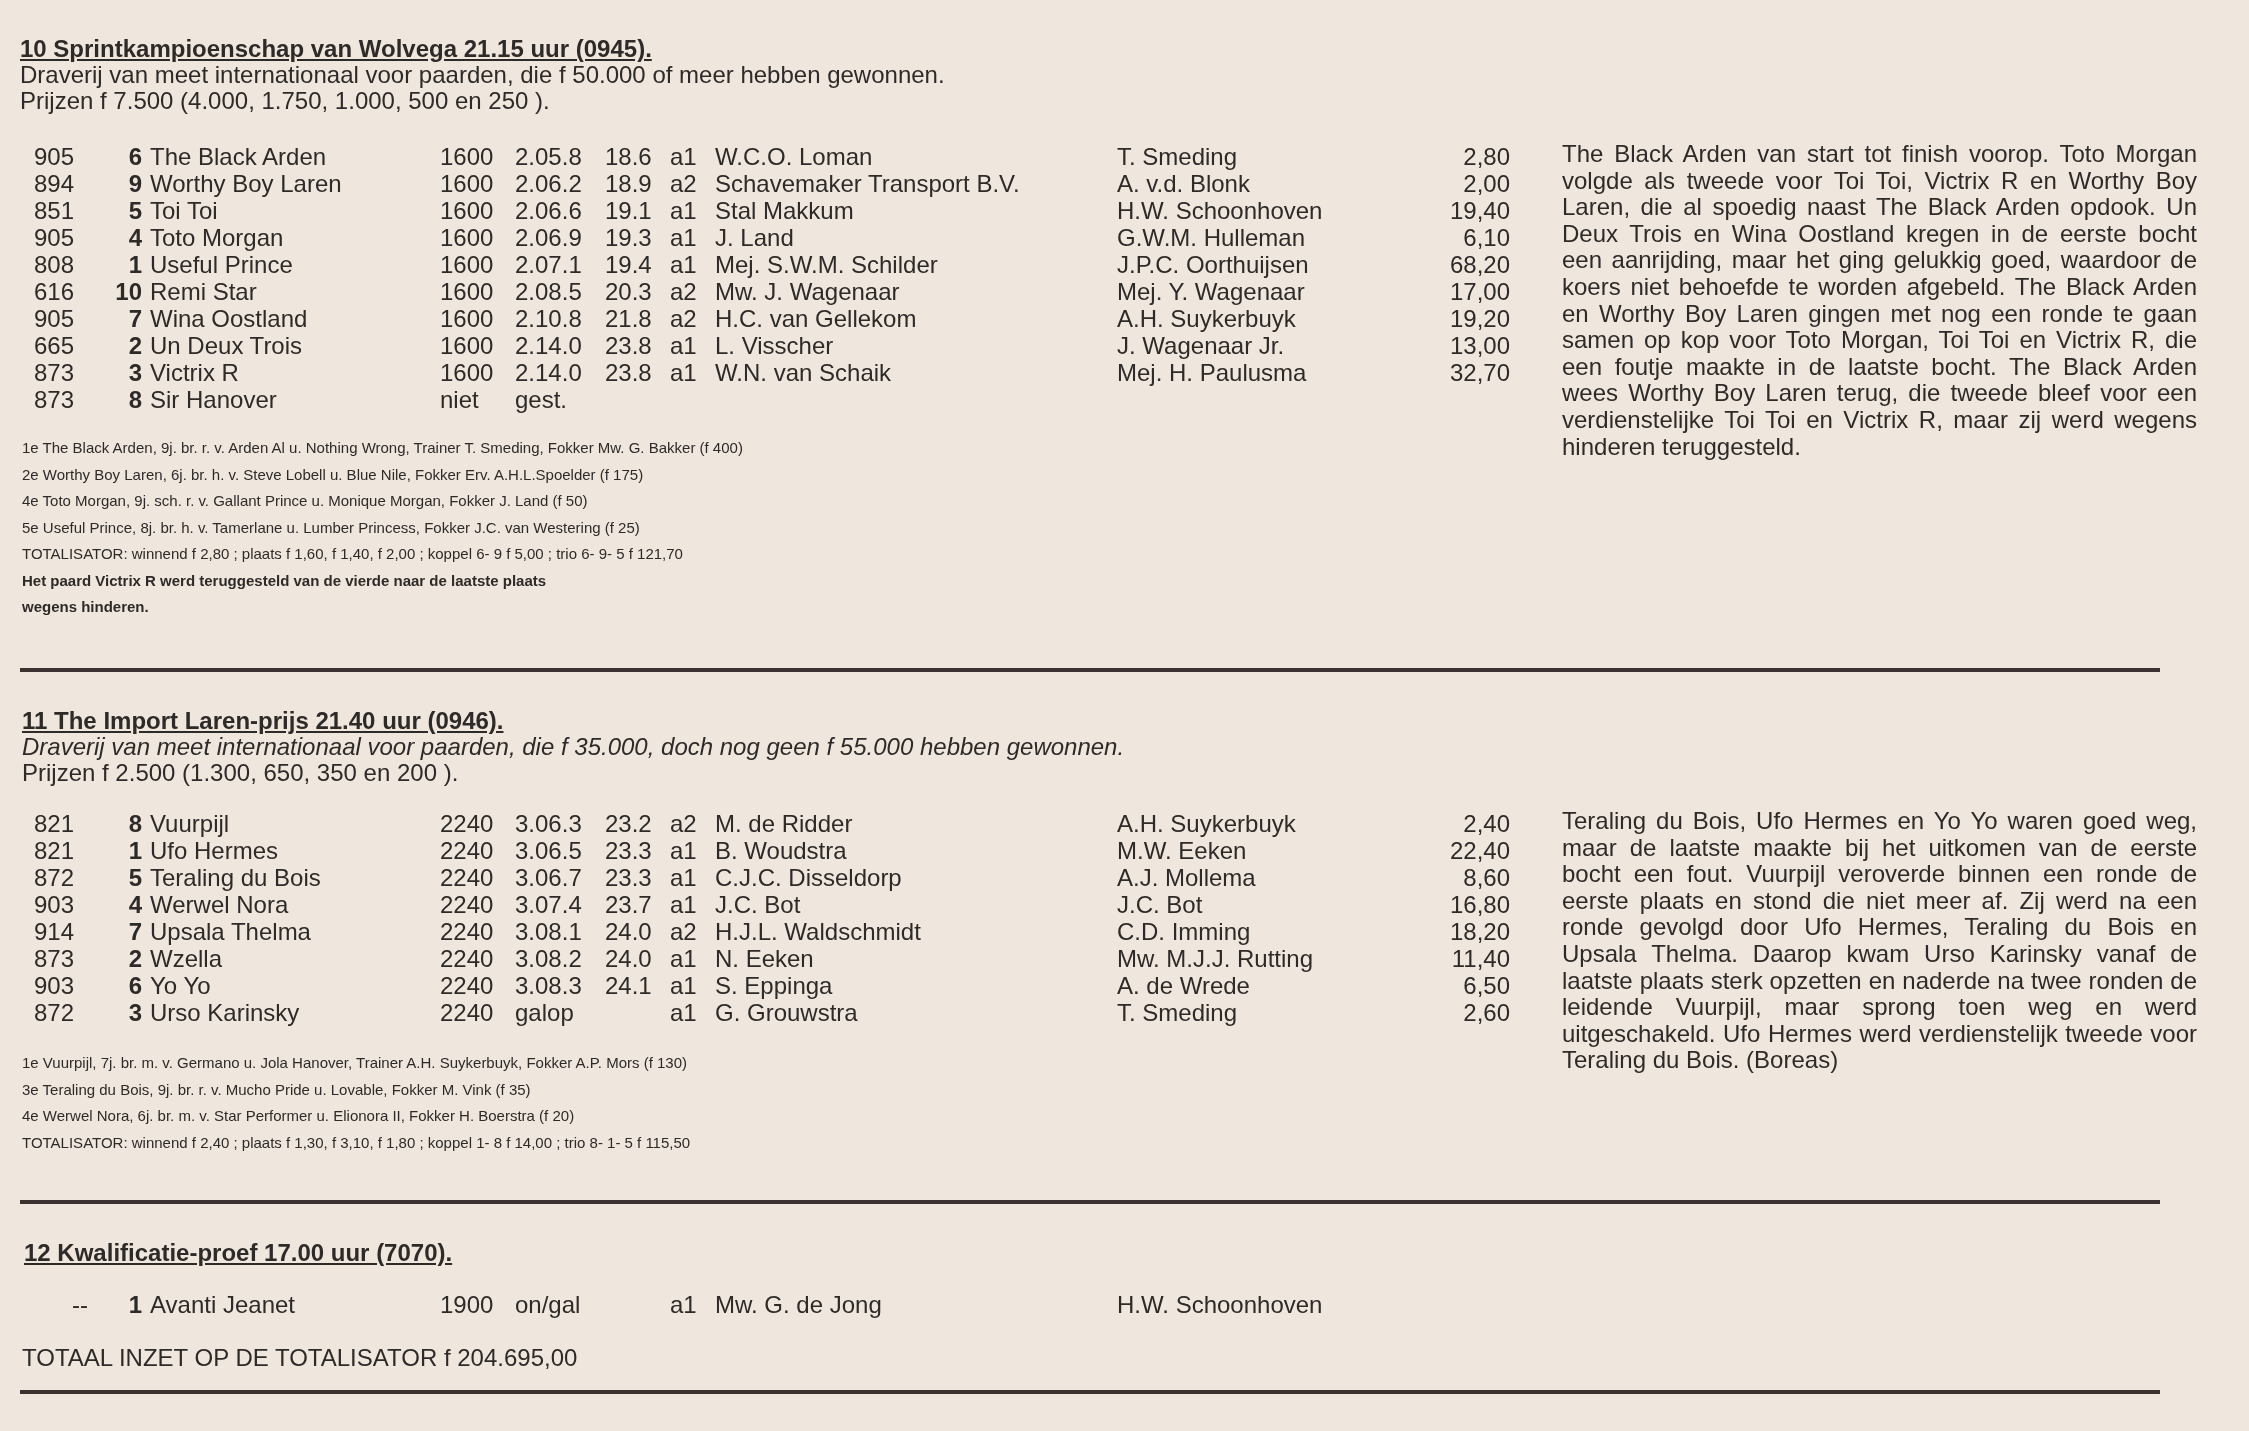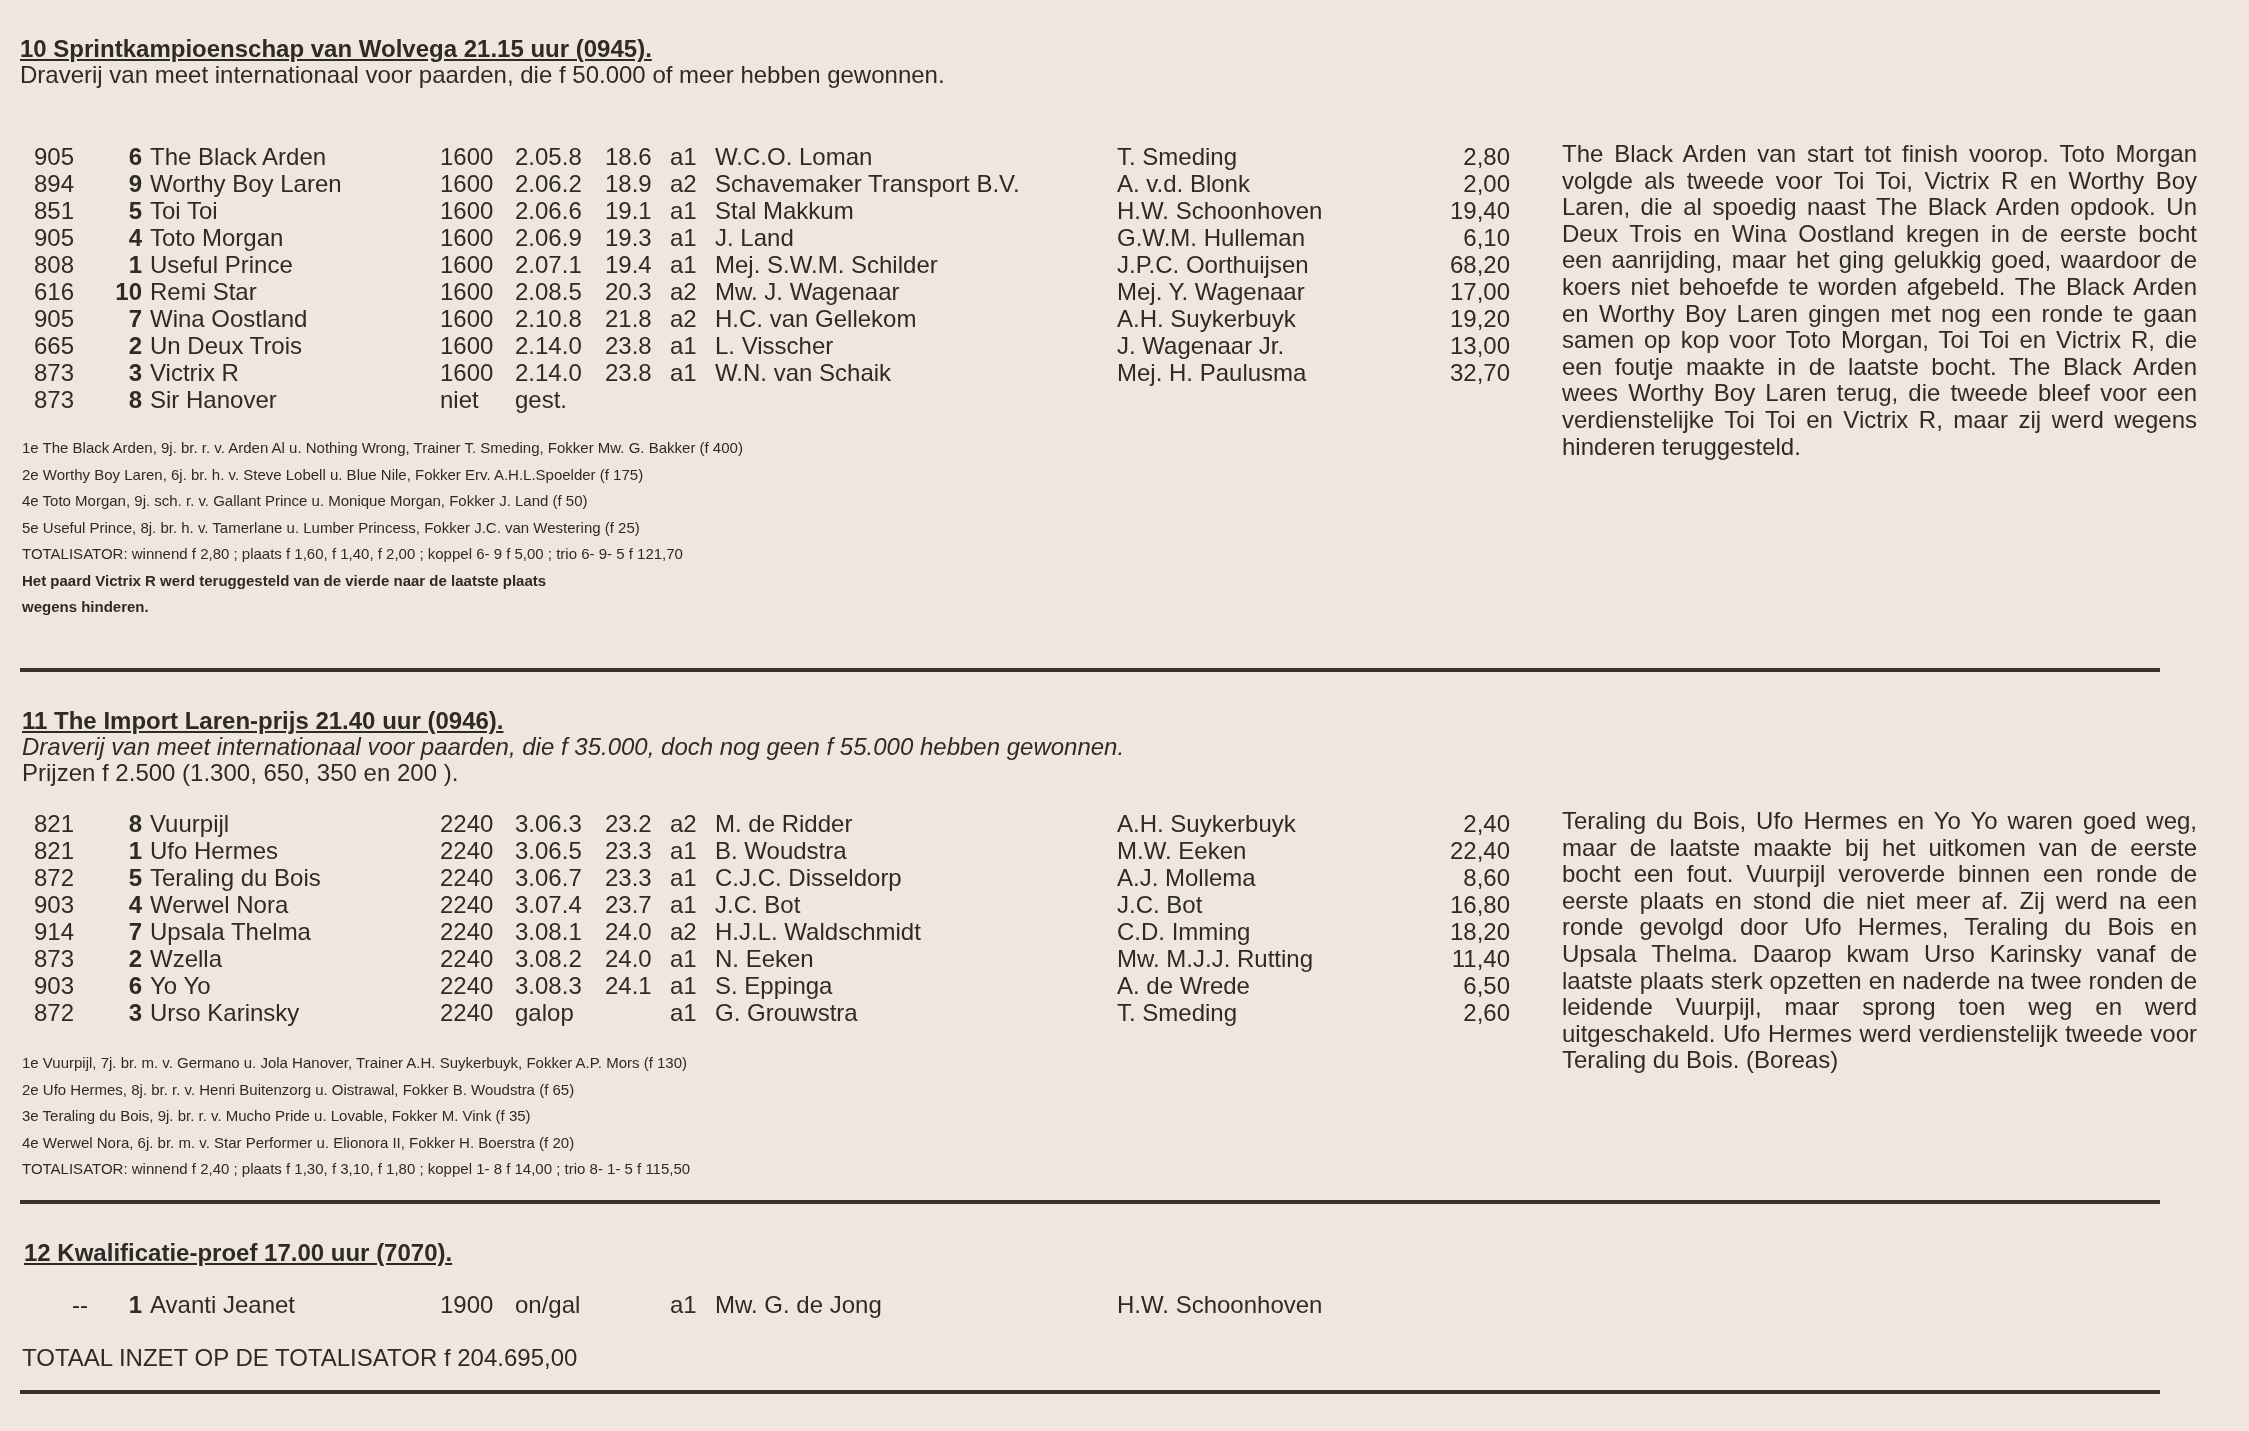--- a/index.html
+++ b/index.html
@@ -34,20 +34,21 @@
   .results-list { position: absolute; left: 22px; font-size: 15px; line-height: 26.5px; }
   .results-list div { white-space: nowrap; }
 </style>
 </head>
 <body>
 
 <div class="page">
 
   <div class="t title" style="left:20px;top:36px;">10 Sprintkampioenschap van Wolvega 21.15 uur (0945).</div>
   <div class="t" style="left:20px;top:62px;">Draverij van meet internationaal voor paarden, die f 50.000 of meer hebben gewonnen.</div>
+  <div class="t" style="left:20px;top:88px;">Prijzen f 7.500 (4.000, 1.750, 1.000, 500 en 250 ).</div>
 
   <div class="race-table" style="top:143px;">
     <div class="row" style="top:0px;">
       <span class="c c-num">905</span>
       <span class="c c-start">6</span>
       <span class="c c-horse">The Black Arden</span>
       <span class="c c-dist">1600</span>
       <span class="c c-time">2.05.8</span>
       <span class="c c-km">18.6</span>
       <span class="c c-age">a1</span>
@@ -274,21 +275,20 @@
       <span class="c c-owner">G. Grouwstra</span>
       <span class="c c-driver">T. Smeding</span>
       <span class="c c-odds">2,60</span>
     </div>
   </div>
 
   <div class="report" style="left:1562px;top:808px;">Teraling du Bois, Ufo Hermes en Yo Yo waren goed weg, maar de laatste maakte bij het uitkomen van de eerste bocht een fout. Vuurpijl veroverde binnen een ronde de eerste plaats en stond die niet meer af. Zij werd na een ronde gevolgd door Ufo Hermes, Teraling du Bois en Upsala Thelma. Daarop kwam Urso Karinsky vanaf de laatste plaats sterk opzetten en naderde na twee ronden de leidende Vuurpijl, maar sprong toen weg en werd uitgeschakeld. Ufo Hermes werd verdienstelijk tweede voor Teraling du Bois. (Boreas)</div>
 
   <div class="results-list" style="top:1050px;">
     <div>1e Vuurpijl, 7j. br. m. v. Germano u. Jola Hanover, Trainer A.H. Suykerbuyk, Fokker A.P. Mors (f 130)</div>
-    <div>2e Ufo Hermes, 8j. br. r. v. Henri Buitenzorg u. Oistrawal, Fokker B. Woudstra (f 65)</div>
     <div>3e Teraling du Bois, 9j. br. r. v. Mucho Pride u. Lovable, Fokker M. Vink (f 35)</div>
     <div>4e Werwel Nora, 6j. br. m. v. Star Performer u. Elionora II, Fokker H. Boerstra (f 20)</div>
     <div>TOTALISATOR: winnend f 2,40 ; plaats f 1,30, f 3,10, f 1,80 ; koppel 1- 8 f 14,00 ; trio 8- 1- 5 f 115,50</div>
   </div>
 
   <div class="rule" style="top:1200px;"></div>
 
   <div class="t title" style="left:24px;top:1240px;">12 Kwalificatie-proef 17.00 uur (7070).</div>
 
   <div class="race-table" style="top:1291px;">

